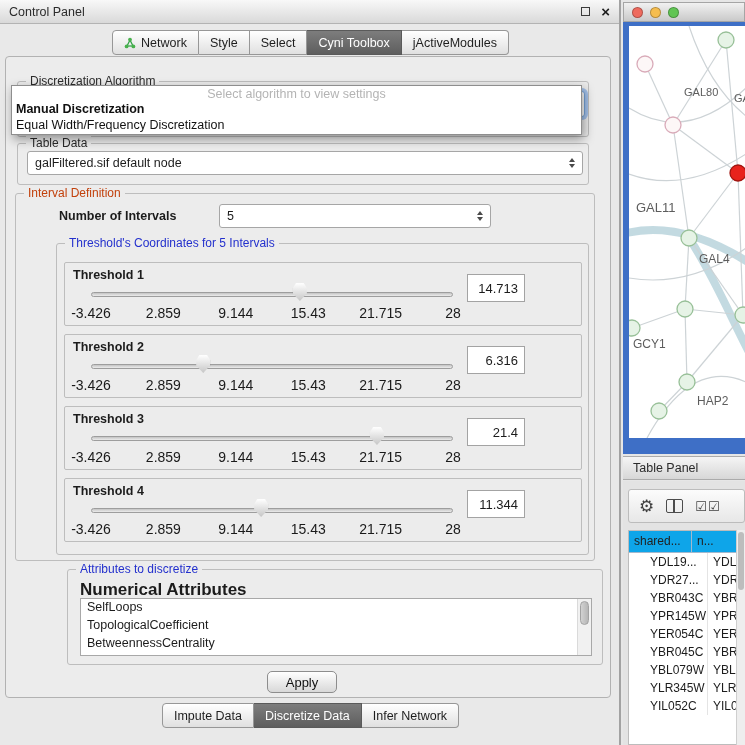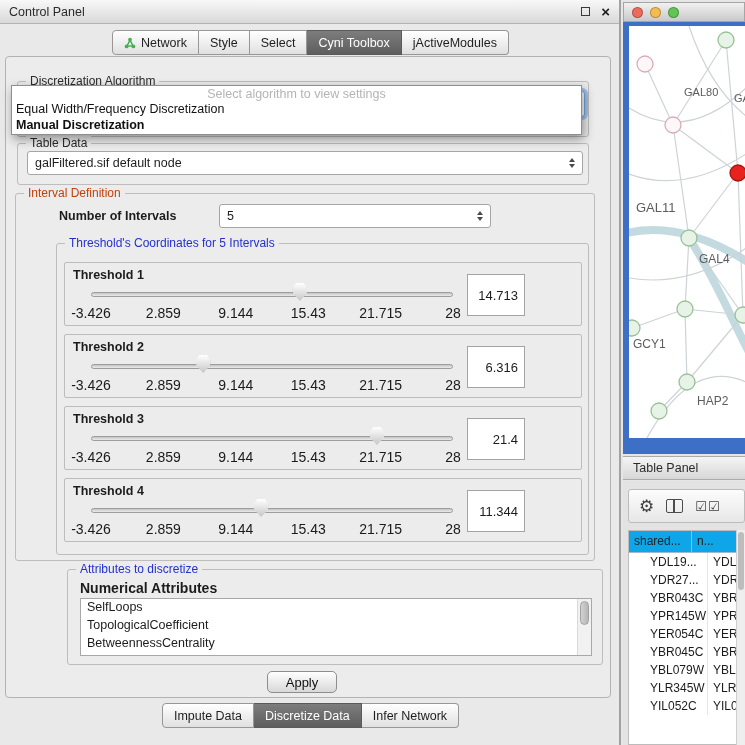--- a/index.html
+++ b/index.html
@@ -49,24 +49,24 @@
   #num-intervals-label { position:absolute; left:53px; top:152px; font-weight:bold; font-size:12.5px; }
   #num-intervals-combo { left:213px; top:147px; width:272px; height:24px; }
 
   #thresholds-group { left:50px; top:186px; width:533px; height:312px; }
 
   .threshold-box { position:absolute; left:7px; width:518px; height:64px; border:1px solid #bdbdbd; border-radius:2px; background:#ececec; }
   .threshold-label { position:absolute; left:8px; top:5px; font-weight:bold; font-size:12.5px; }
   .slider-track { position:absolute; left:26px; top:29px; width:362px; height:5px; background:linear-gradient(#c3c3c3,#ececec); border:1px solid #9d9d9d; border-radius:3px; }
   .slider-thumb { position:absolute; top:20px; width:14px; height:18px; background:linear-gradient(#ffffff,#c6c6c6); clip-path:polygon(22% 0,78% 0,100% 28%,100% 58%,50% 100%,0 58%,0 28%); filter:drop-shadow(0 0 1px #6f6f6f); }
   .tick-label { position:absolute; top:42px; font-size:14px; color:#1a1a1a; transform:translateX(-50%); }
-  .value-box { position:absolute; left:402px; top:11px; width:58px; height:42px; background:#ffffff; border:1px solid #a3a3a3; font-size:13px; display:flex; align-items:center; justify-content:flex-end; padding-right:6px; }
+  .value-box { position:absolute; left:402px; top:11px; width:58px; height:28px; background:#ffffff; border:1px solid #a3a3a3; font-size:13px; display:flex; align-items:center; justify-content:flex-end; padding-right:6px; }
 
   #attrs-group { left:61px; top:512px; width:536px; height:96px; }
-  #attr-list-title { position:absolute; left:12px; top:10px; font-weight:bold; font-size:14px; }
+  #attr-list-title { position:absolute; left:12px; top:10px; font-weight:bold; font-size:17px; }
   #attr-list { position:absolute; left:12px; top:28px; width:512px; height:58px; background:#ffffff; border:1px solid #a8a8a8; overflow:hidden; }
   .attr-item { height:18px; padding:1px 6px; font-size:12.5px; white-space:nowrap; }
   #attr-scrollbar { position:absolute; right:0; top:0; width:14px; height:56px; background:#f1f1f1; border-left:1px solid #dadada; }
   #attr-thumb { position:absolute; left:2px; top:2px; width:9px; height:24px; background:linear-gradient(90deg,#d2d2d2,#b6b6b6); border:1px solid #a2a2a2; border-radius:5px; }
 
   #apply-btn { position:absolute; left:261px; top:614px; width:70px; height:22px; border:1px solid #8d8d8d; border-radius:5px; background:linear-gradient(#ffffff,#d8d8d8); font-size:13px; display:flex; align-items:center; justify-content:center; color:#111; }
 
   
   #net-window { position:absolute; left:623px; top:2px; width:122px; height:452px; }
   #net-titlebar { position:absolute; left:0; top:0; width:100%; height:20px; background:linear-gradient(#f1f1f1,#c9c9c9); border:1px solid #a5a5a5; display:flex; align-items:center; gap:7px; padding-left:8px; }
@@ -143,22 +143,22 @@
       <span class="combo-text"></span>
       <span class="combo-arrows">
           <span class="tri-up"></span>
           <span class="tri-down"></span>
         </span>
     </div>
 
     <div id="algo-popup">
       <div class="ph">Select algorithm to view settings</div>
       <div id="popup-options">
+          <div class="popup-opt first">Manual Discretization</div>
           <div class="popup-opt">Equal Width/Frequency Discretization</div>
-          <div class="popup-opt first">Manual Discretization</div>
         </div>
     </div>
 
     <div id="tabledata-group" class="groupbox">
       <span class="groupbox-title">Table Data</span>
     </div>
     <div id="tabledata-combo" class="combobox">
       <span class="combo-text">galFiltered.sif default node</span>
       <span class="combo-arrows">
           <span class="tri-up"></span>

